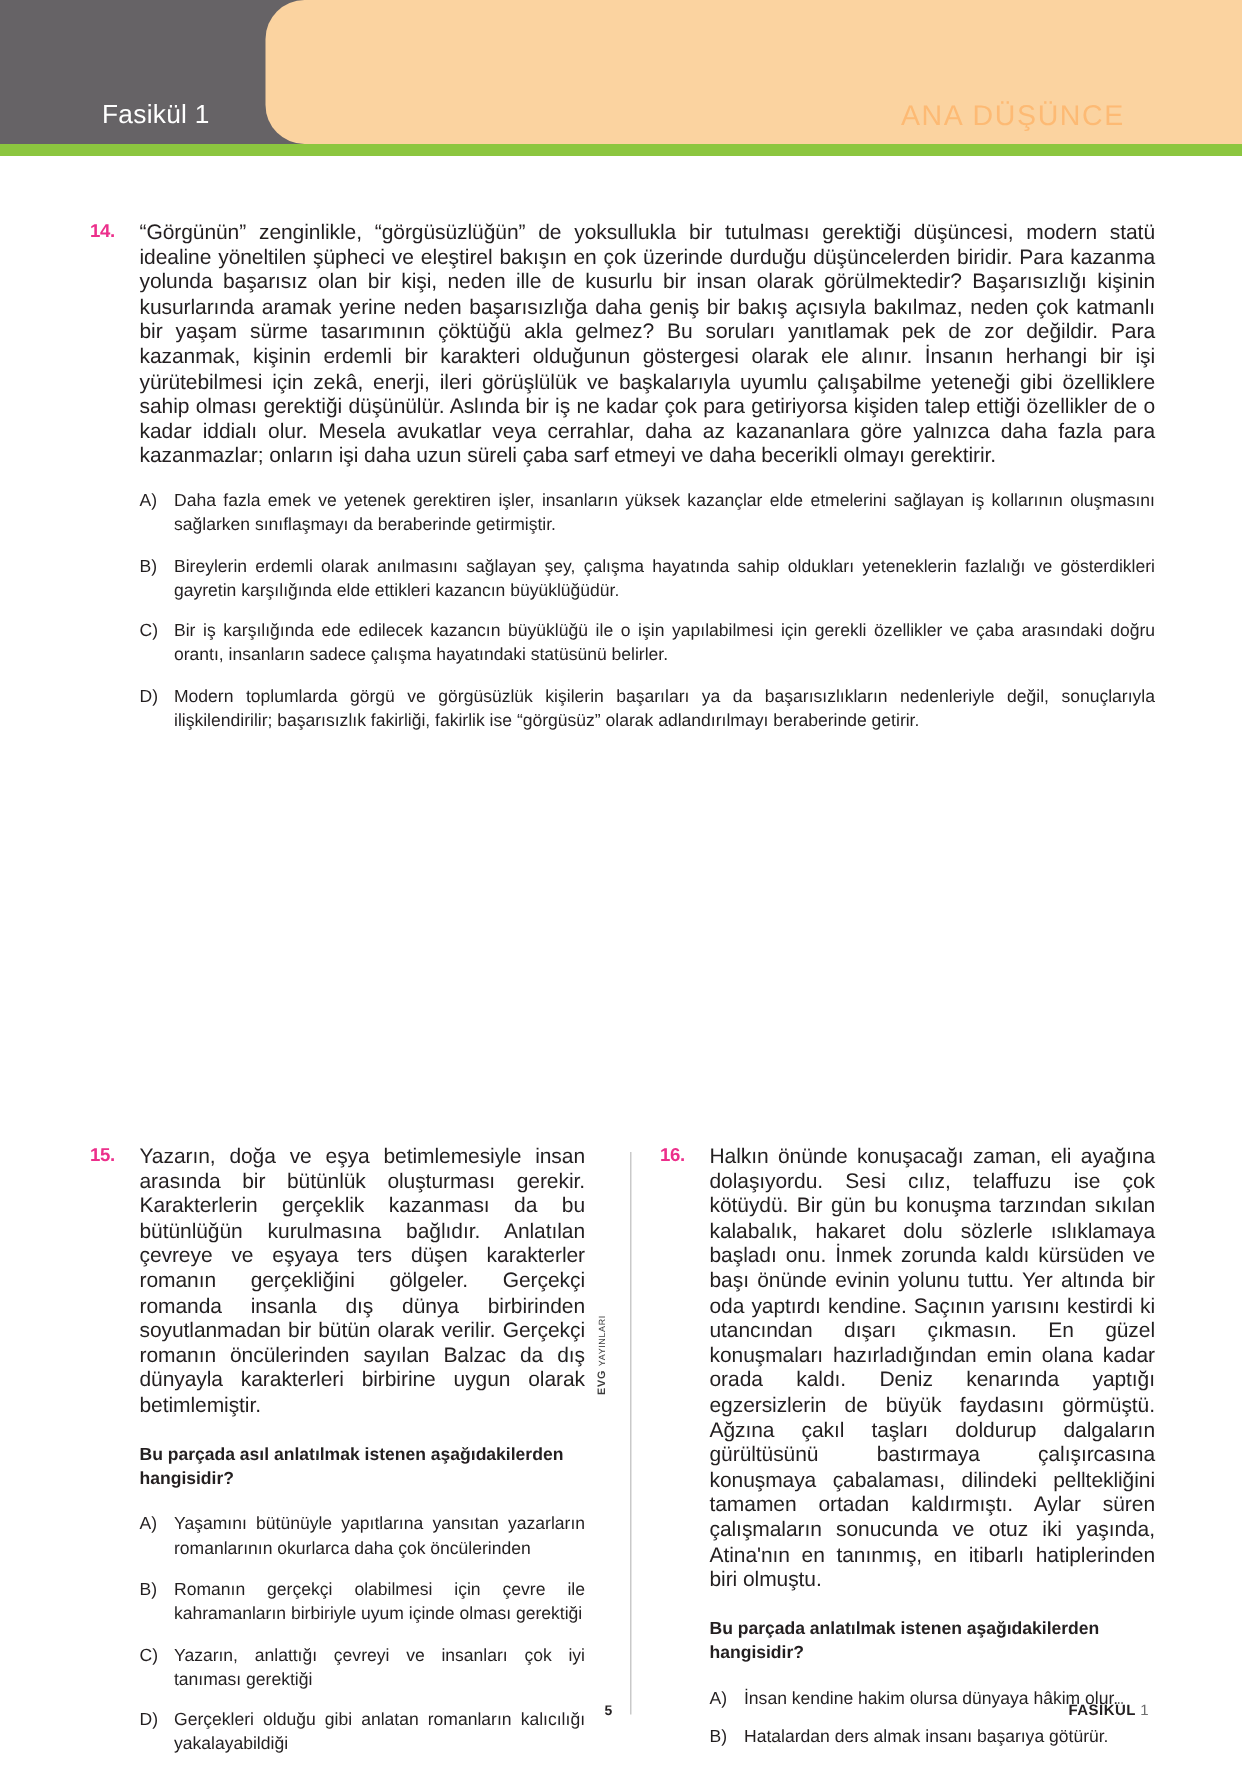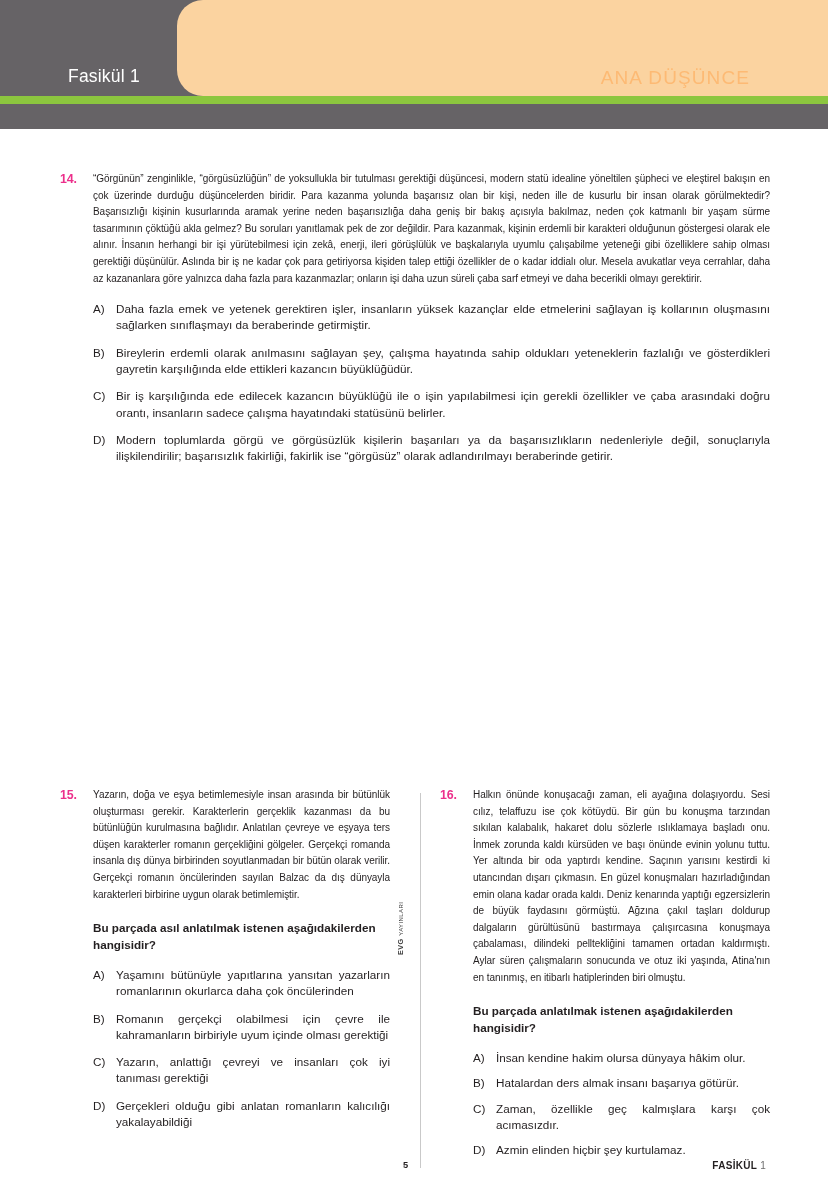--- a/index.html
+++ b/index.html
@@ -11,21 +11,21 @@
     font-family: "Liberation Sans", sans-serif;
     color: #231f20;
     position: relative;
     overflow: hidden;
   }
 
   
   .header {
     position: relative;
     width: 828px;
-    height: 129px;
+    height: 104px;
     background: #666366;
   }
   .header-tab {
     position: absolute;
     left: 177px;
     top: 0;
     right: 0;
     height: 96px;
     background: #fbd3a0;
     border-top-left-radius: 26px;
@@ -83,21 +83,21 @@
     font-size: 12.4px;
     line-height: 16.6px;
     width: 33px;
     flex: 0 0 33px;
     text-align: left;
     letter-spacing: -0.2px;
   }
   .q-body { flex: 1 1 auto; }
 
   .passage {
-    font-size: 10px;
+    font-size: 14px;
     line-height: 16.6px;
     text-align: justify;
     color: #231f20;
     margin: 0;
     letter-spacing: -0.05px;
   }
   .passage.narrow { text-align: justify; }
 
   .q-stem {
     font-size: 11.7px;

